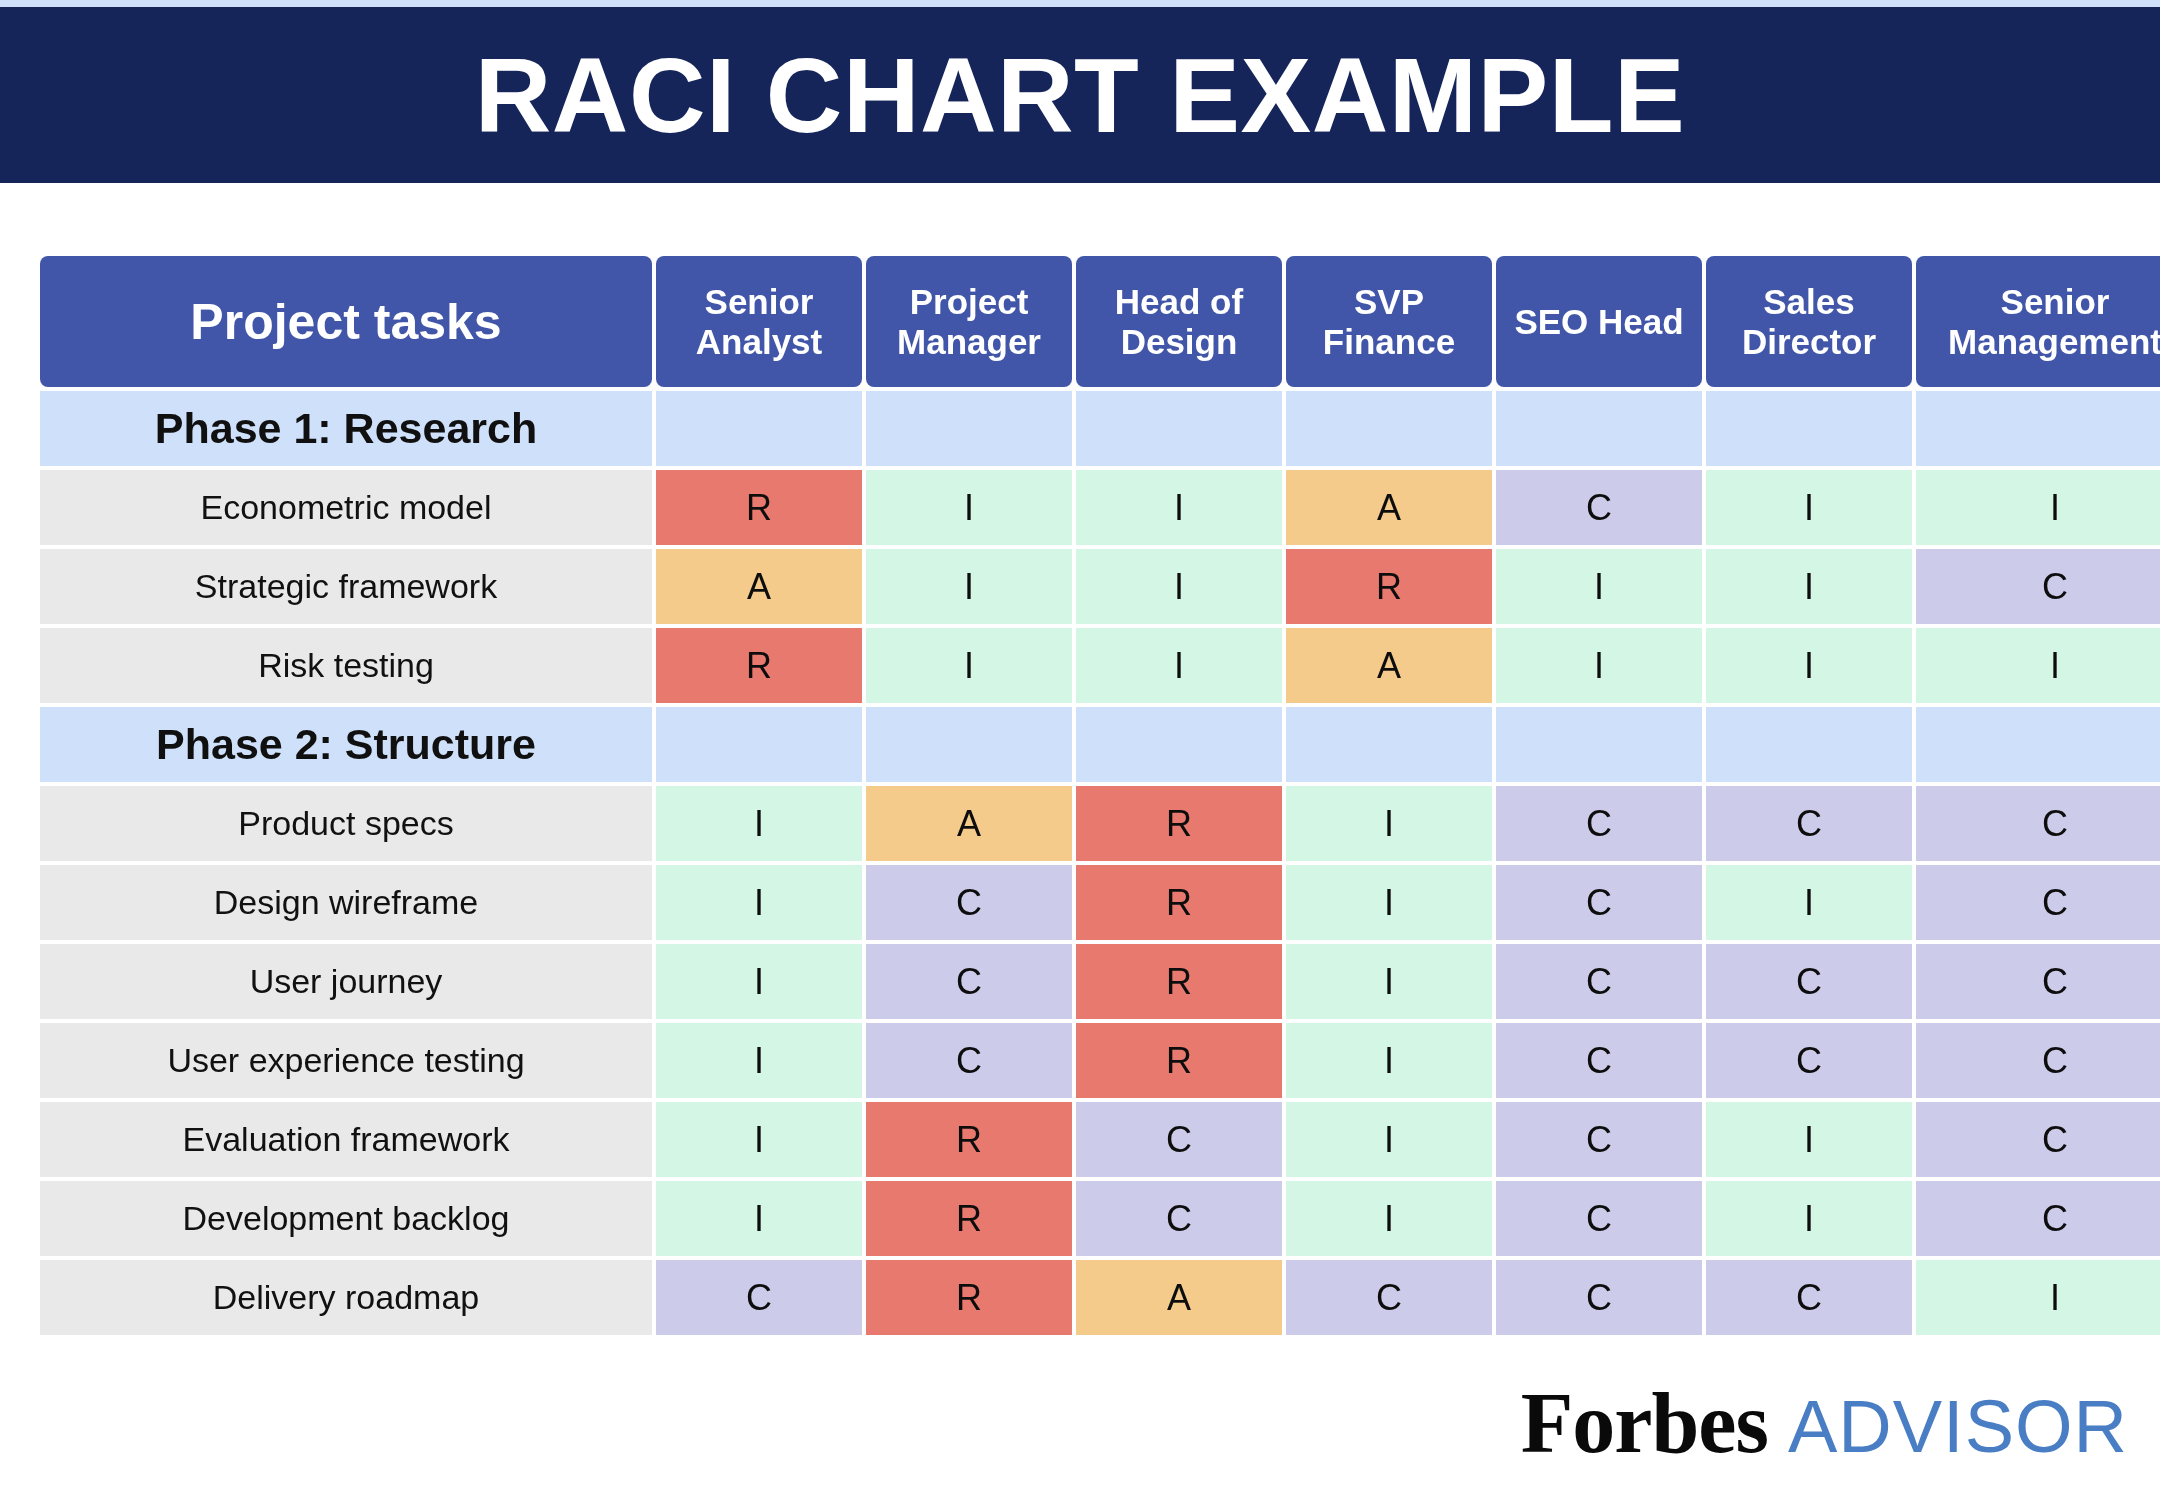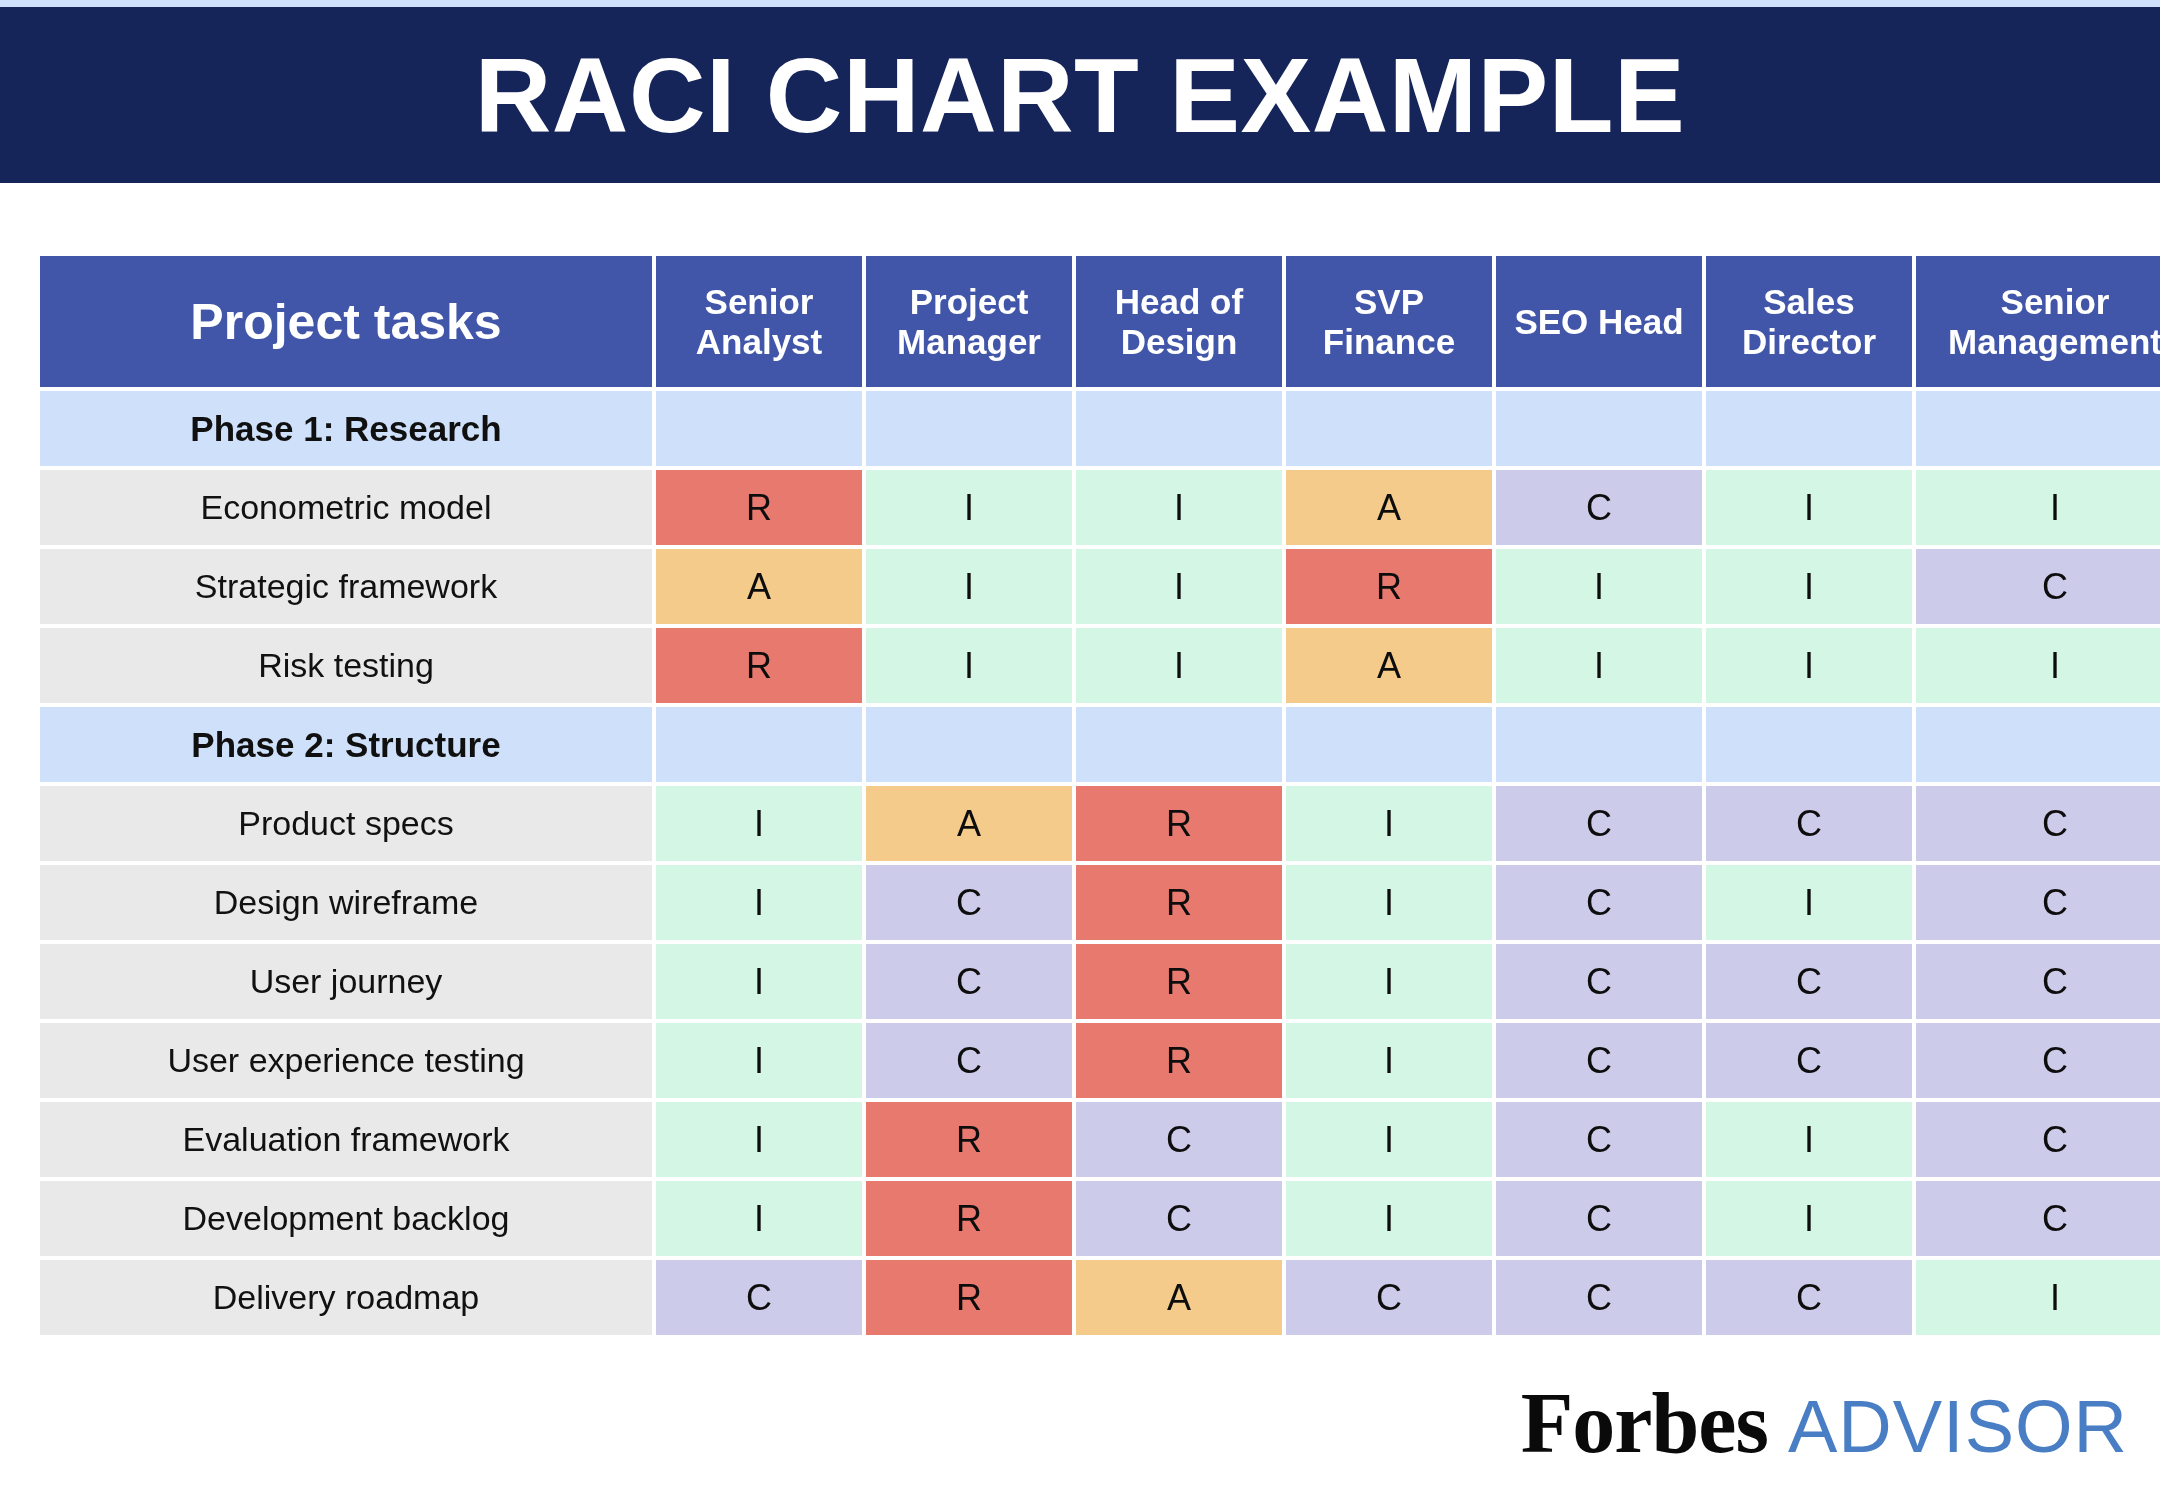--- a/index.html
+++ b/index.html
@@ -76,33 +76,34 @@
   th.hdr {
     background: #4156a8;
     color: #ffffff;
     height: 131px;
     vertical-align: middle;
     text-align: center;
     font-weight: 700;
     font-size: 35px;
     line-height: 1.12;
     font-family: "Liberation Sans", sans-serif;
+    border-radius: 8px;
   }
   th.hdr-task {
     font-size: 50px;
     font-weight: 700;
   }
 
   
   td.phase {
     background: #cfe1fa;
     height: 75px;
     text-align: center;
     vertical-align: middle;
-    font-size: 35px;
+    font-size: 43px;
     font-weight: 700;
     color: #101010;
     font-family: "Liberation Sans", sans-serif;
   }
   td.phase-blank {
     background: #cfe1fa;
     height: 75px;
   }
 
   

